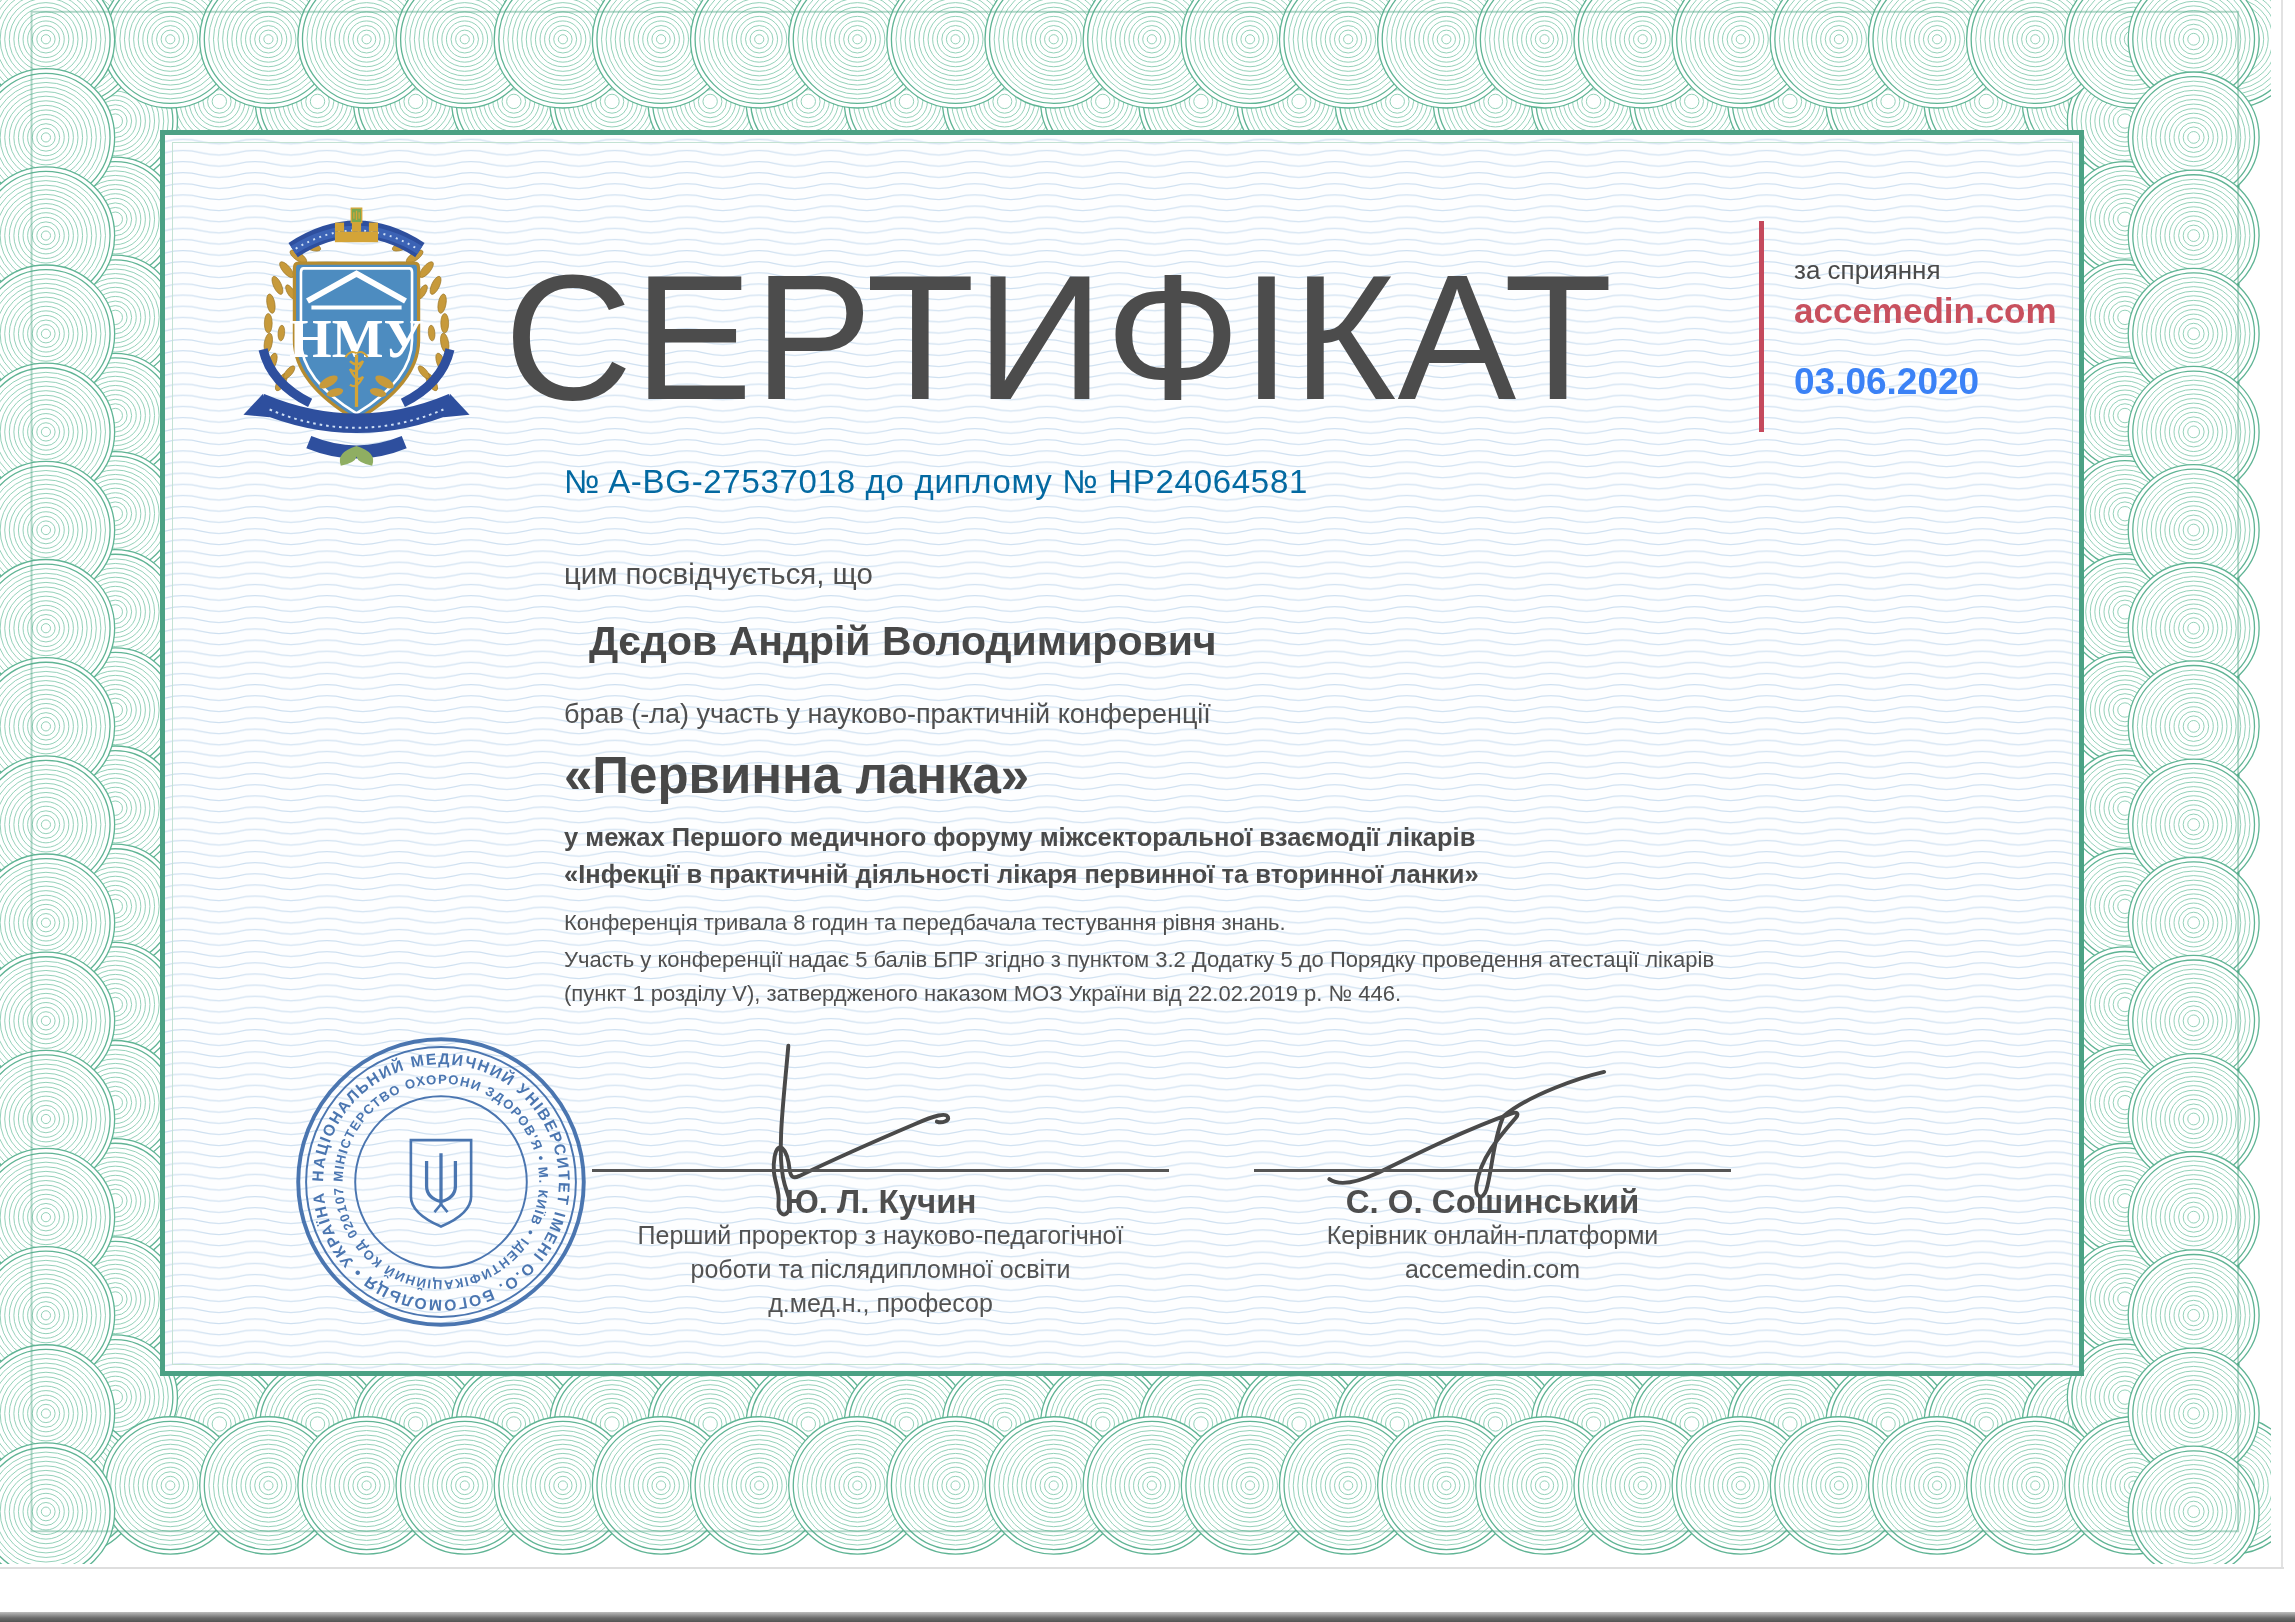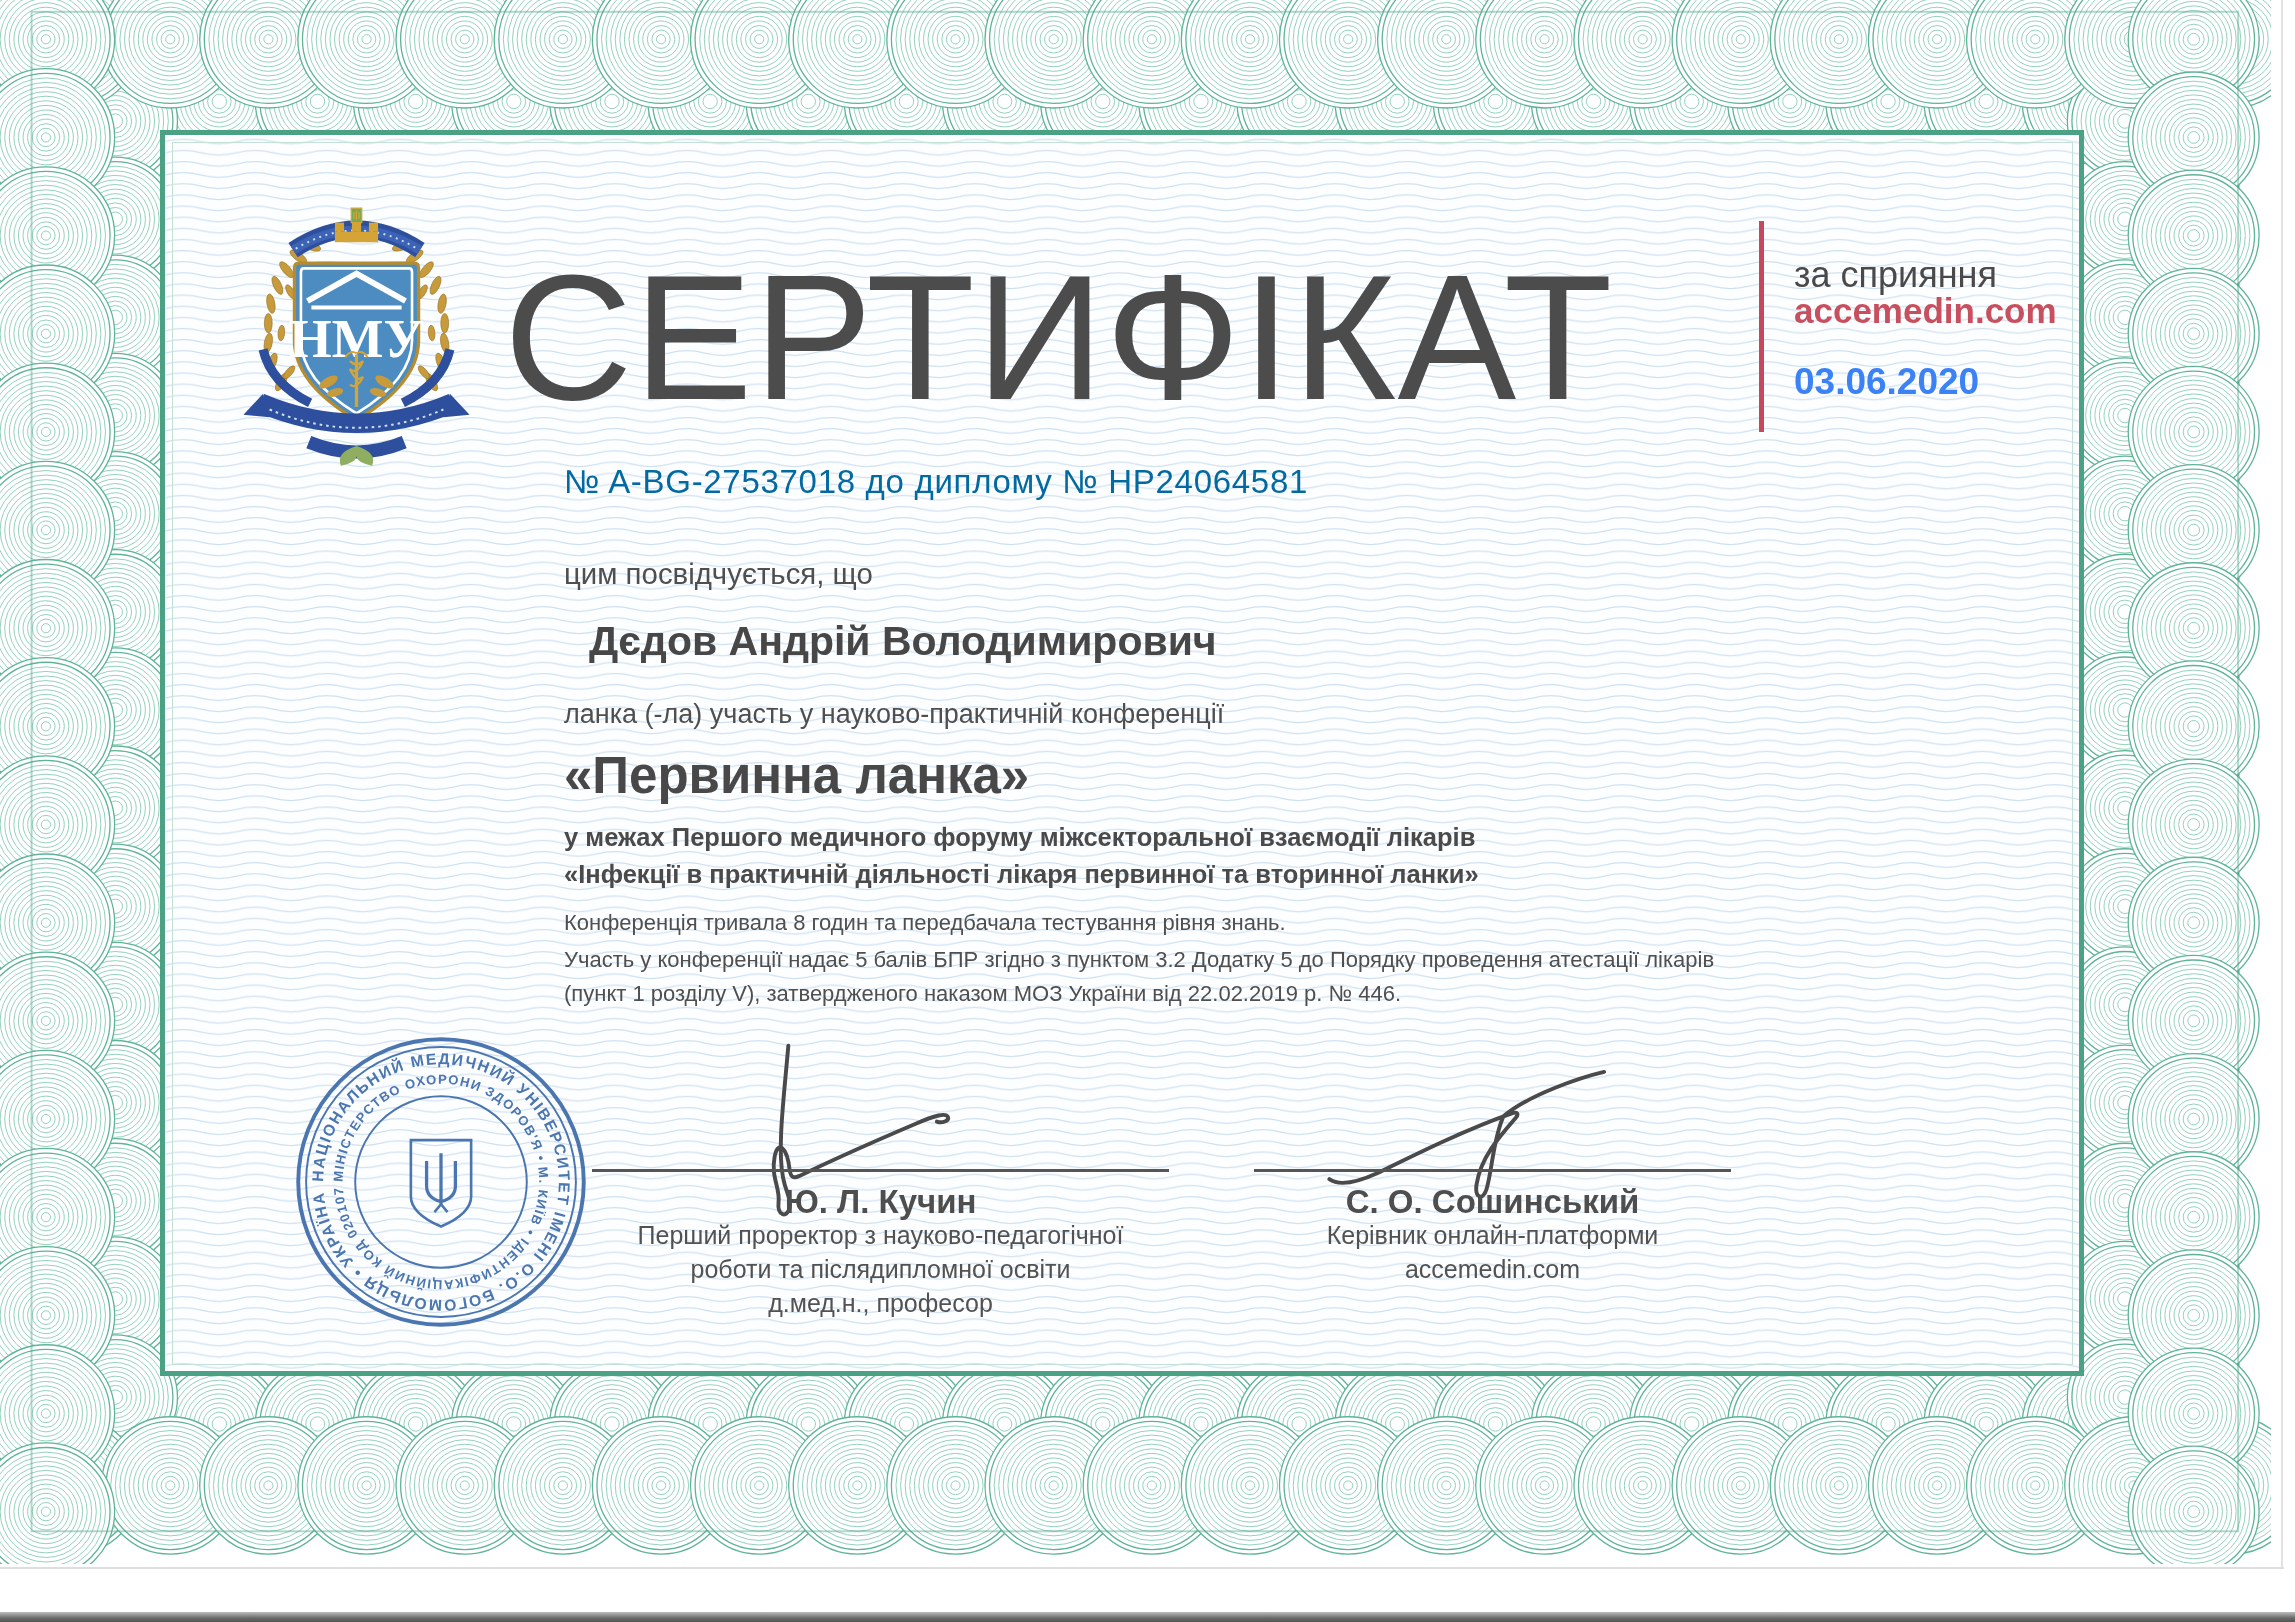--- a/index.html
+++ b/index.html
@@ -11,21 +11,21 @@
   .scan-bar{position:absolute;left:0;top:1612px;width:2295px;height:10.5px;
             background:linear-gradient(180deg,#bdbdbd 0%,#6a6a6a 55%,#4e4e4e 100%);}
   #border-svg{position:absolute;left:0;top:0;}
   .content{position:absolute;left:160px;top:130px;width:1924px;height:1246px;
            border:5.2px solid #4ba184;box-sizing:border-box;background:#fdfeff;}
   .content .inner-line{position:absolute;inset:6.5px;border:1.3px solid #c3e2d3;pointer-events:none;}
   .content .waves{position:absolute;inset:0;width:100%;height:100%;}
   .t{position:absolute;white-space:nowrap;color:#4f4f4f;line-height:1;}
   .title{left:504px;top:249px;font-size:178px;font-weight:400;letter-spacing:1.3px;color:#4c4c4c;}
   .accent-line{position:absolute;left:1759px;top:221px;width:5.2px;height:211px;background:#c4495c;}
-  .sponsor-label{left:1794px;top:257px;font-size:36px;color:#4a4a4a;}
+  .sponsor-label{left:1794px;top:257px;font-size:26px;color:#4a4a4a;}
   .sponsor-site{left:1794px;top:293px;font-size:35px;font-weight:bold;color:#c8505e;}
   .issue-date{left:1794px;top:363px;font-size:37px;font-weight:bold;color:#3b82f6;}
   .number-line{left:564px;top:465px;font-size:33px;color:#0369a1;letter-spacing:0.7px;}
   .certify-label{left:564px;top:559px;font-size:29.4px;}
   .recipient{left:589px;top:621px;font-size:41px;font-weight:bold;color:#474747;}
   .participation{left:564px;top:701px;font-size:27px;}
   .conf-title{left:564px;top:750px;font-size:51px;font-weight:bold;color:#484848;}
   .forum1{left:564px;top:825px;font-size:25.5px;font-weight:bold;color:#4a4a4a;}
   .forum2{left:564px;top:862px;font-size:25.5px;font-weight:bold;color:#4a4a4a;}
   .det1{left:564px;top:912px;font-size:22px;}
@@ -2733,21 +2733,21 @@
 
   <div class="t title">СЕРТИФІКАТ</div>
   <div class="accent-line"></div>
   <div class="t sponsor-label">за сприяння</div>
   <div class="t sponsor-site">accemedin.com</div>
   <div class="t issue-date">03.06.2020</div>
 
   <div class="t number-line">№ A-BG-27537018 до диплому № НР24064581</div>
   <div class="t certify-label">цим посвідчується, що</div>
   <div class="t recipient">Дєдов Андрій Володимирович</div>
-  <div class="t participation">ланка (-ла) участь у науково-практичній конференції</div>
+  <div class="t participation">брав (-ла) участь у науково-практичній конференції</div>
   <div class="t conf-title">«Первинна ланка»</div>
   <div class="t forum2">«Інфекції в практичній діяльності лікаря первинної та вторинної ланки»</div>
   <div class="t forum1">у межах Першого медичного форуму міжсекторальної взаємодії лікарів</div>
   <div class="t det1">Конференція тривала 8 годин та передбачала тестування рівня знань.</div>
   <div class="t det2">Участь у конференції надає 5 балів БПР згідно з пунктом 3.2 Додатку 5 до Порядку проведення атестації лікарів</div>
   <div class="t det3">(пункт 1 розділу V), затвердженого наказом МОЗ України від 22.02.2019 р. № 446.</div>
 
   <svg id="stamp-svg" width="334" height="334" viewBox="-255 -255 510 510">
     <defs>
       <path id="ring-outer-path" d="M -180 0 A 180 180 0 1 1 180 0 A 180 180 0 1 1 -180 0"></path>

